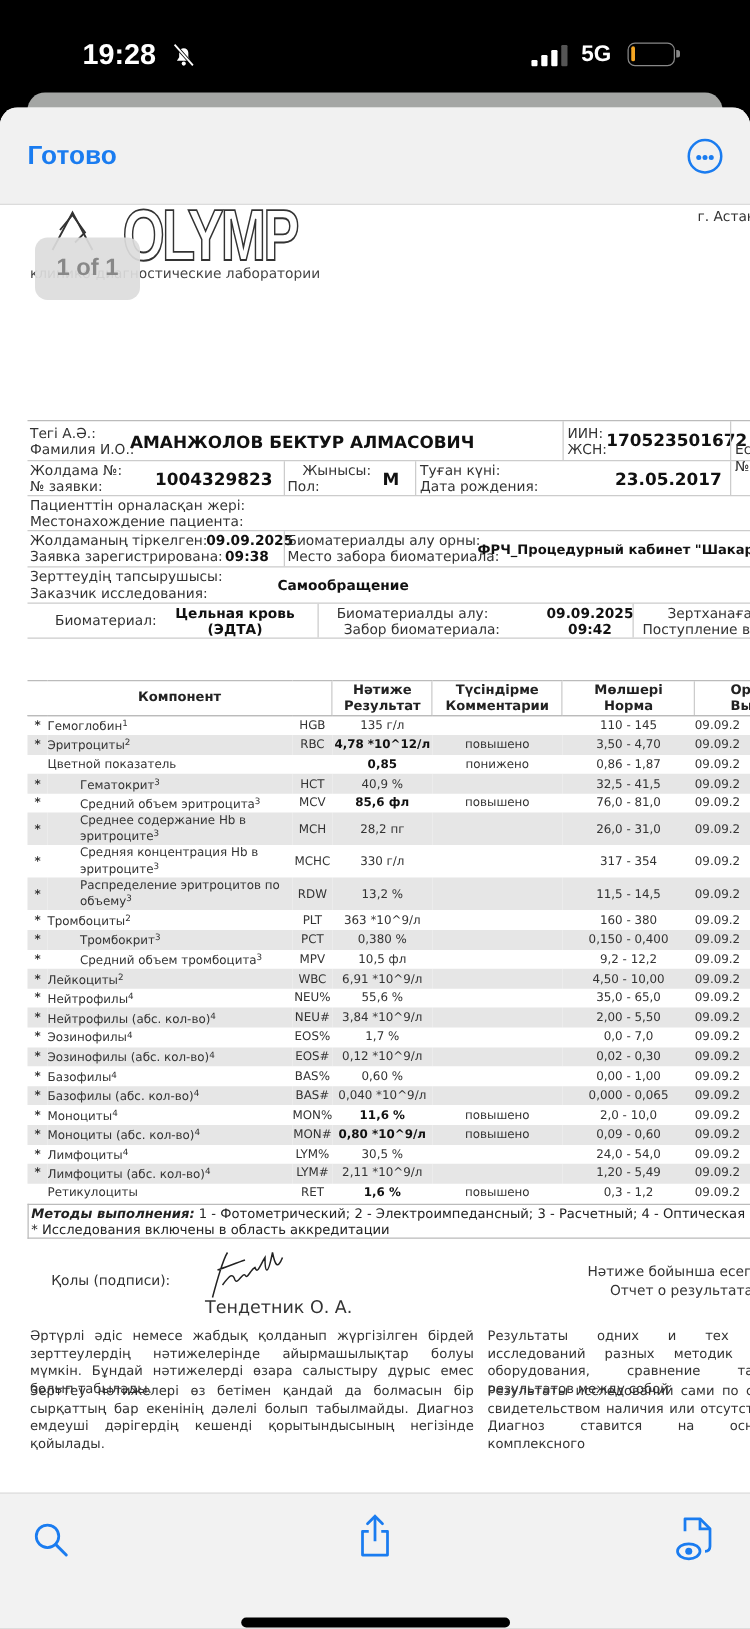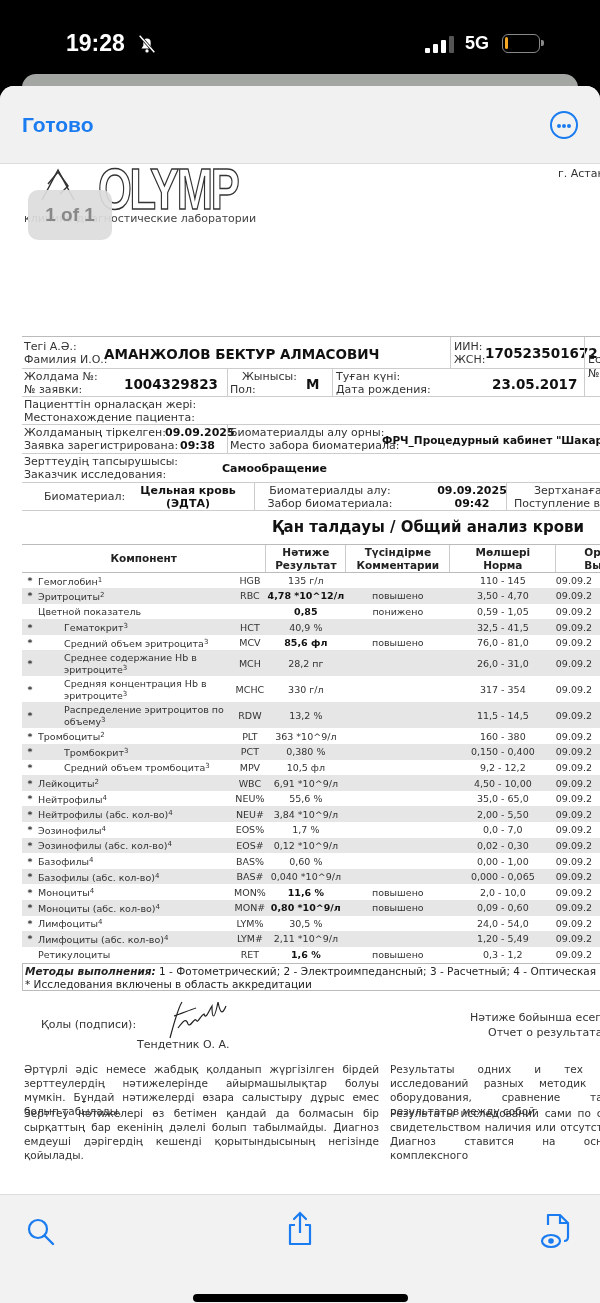--- a/index.html
+++ b/index.html
@@ -40,21 +40,21 @@
   .c-star { width: 16px; text-align: center; font-weight: bold; }
   .c-name { width: 196px; padding-left: 8px; line-height: 11px; }
   .c-code { width: 30px; text-align: center; }
   .c-res { width: 80px; text-align: center; }
   .c-com { width: 104px; text-align: center; }
   .c-norm { width: 106px; text-align: center; }
   .c-date { text-align: left; padding-left: 10px; }
   sup { font-size: 7px; vertical-align: 3px; }
   .methods { position: absolute; left: 22px; top: 799px; width: 600px; height: 28px; border: 1px solid #bbb; border-right: none; font-size: 10.5px; line-height: 13px; padding: 1px 2px; color: #222; }
   .sig-label { position: absolute; left: 41px; top: 854px; font-size: 11px; color: #333; }
-  .sig-name { position: absolute; left: 137px; top: 874px; font-size: 11px; color: #333; }
+  .sig-name { position: absolute; left: 164px; top: 874px; font-size: 14px; color: #333; }
   .sig-svg { position: absolute; left: 160px; top: 834px; width: 80px; height: 42px; }
   .report-r { position: absolute; left: 470px; top: 846px; font-size: 11px; color: #333; line-height: 15px; white-space: nowrap; }
   .para { position: absolute; font-size: 10.5px; line-height: 14px; color: #333; text-align: justify; }
   .verify { position: absolute; left: 36px; top: 1092px; font-size: 12px; color: #333; white-space: nowrap; }
   .toolbar { position: absolute; left: 0; top: 1108px; width: 600px; height: 109px; background: #f2f2f2; border-top: 1px solid #ddd; }
   .tb-icon { position: absolute; }
   .home { position: absolute; left: 193px; top: 99px; width: 215px; height: 8px; background: #000; border-radius: 4px; }
 </style>
 </head>
 <body>
@@ -145,30 +145,29 @@
         <span class="cell" style="left:2px;top:1px">Зерттеудің тапсырушысы:</span>
         <span class="cell" style="left:2px;top:14px">Заказчик исследования:</span>
         <span class="cell bold" style="left:200px;top:8px">Самообращение</span>
       </div>
       <div class="row" style="height:28px">
         <span class="cell" style="left:22px;top:7px">Биоматериал:</span>
         <span class="cell bold" style="left:112px;top:1px;width:108px;text-align:center">Цельная кровь</span>
         <span class="cell bold" style="left:112px;top:14px;width:108px;text-align:center">(ЭДТА)</span>
         <div class="vline" style="left:232px"></div>
         <span class="cell" style="left:238px;top:1px;width:140px;text-align:center">Биоматериалды алу:</span>
-        <span class="cell" style="left:238px;top:14px;width:140px;text-align:center">Забор биоматериала:</span>
+        <span class="cell" style="left:238px;top:14px;width:140px;text-align:right">Забор биоматериала:</span>
         <span class="cell bold" style="left:410px;top:1px;width:80px;text-align:center">09.09.2025</span>
         <span class="cell bold" style="left:410px;top:14px;width:80px;text-align:center">09:42</span>
         <div class="vline" style="left:484px"></div>
         <span class="cell" style="left:512px;top:1px;white-space:nowrap">Зертханаға</span>
         <span class="cell" style="left:492px;top:14px;white-space:nowrap">Поступление в л</span>
       </div>
     </div>
 
-    <div class="section-title">Қан  талдауы / Общий анализ крови</div>
 
     <table class="res">
       <thead>
         <tr>
           <th colspan="3" style="width:242px"><span>Компонент</span></th>
           <th style="width:80px"><span>Нәтиже</span><br><span>Результат</span></th>
           <th style="width:104px"><span>Түсіндірме</span><br><span>Комментарии</span></th>
           <th style="width:106px"><span>Мөлшері</span><br><span>Норма</span></th>
           <th style="text-align:left;padding-left:28px"><span>Орын</span><br><span>Вып</span></th>
         </tr>
@@ -191,21 +190,21 @@
             <td class="c-com"><span>повышено</span></td>
             <td class="c-norm"><span>3,50 - 4,70</span></td>
             <td class="c-date"><span>09.09.2</span></td>
           </tr>
           <tr>
             <td class="c-star"><span></span></td>
             <td class="c-name"><span>Цветной показатель</span></td>
             <td class="c-code"><span></span></td>
             <td class="c-res" style="font-weight: bold; color: rgb(17, 17, 17);"><span>0,85</span></td>
             <td class="c-com"><span>понижено</span></td>
-            <td class="c-norm"><span>0,59 - 1,05</span></td>
+            <td class="c-norm"><span>0,86 - 1,87</span></td>
             <td class="c-date"><span>09.09.2</span></td>
           </tr>
           <tr class="alt">
             <td class="c-star"><span>*</span></td>
             <td class="c-name" style="padding-left: 26px;"><span>Гематокрит</span><sup>3</sup></td>
             <td class="c-code"><span>HCT</span></td>
             <td class="c-res" style="color: rgb(51, 51, 51);"><span>40,9 %</span></td>
             <td class="c-com"><span></span></td>
             <td class="c-norm"><span>32,5 - 41,5</span></td>
             <td class="c-date"><span>09.09.2</span></td>

